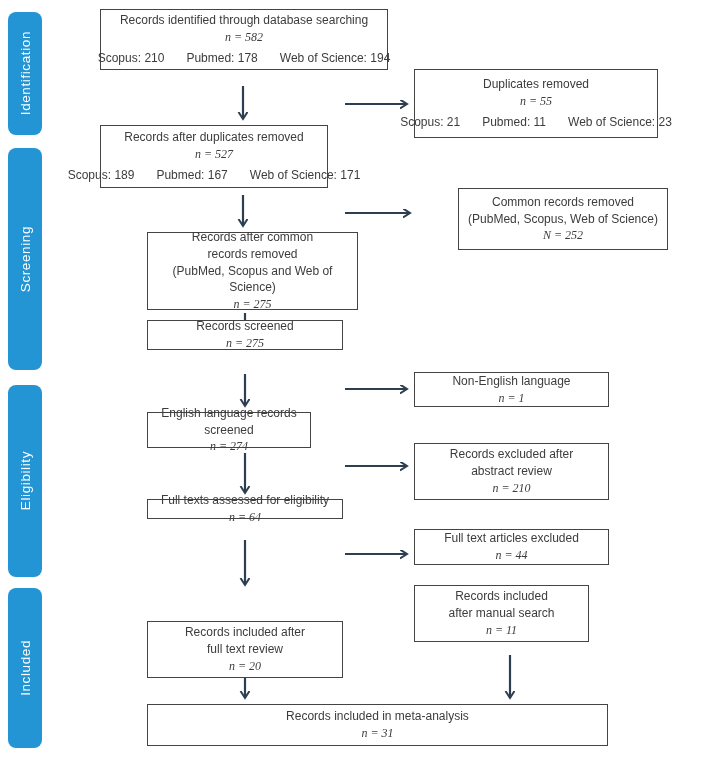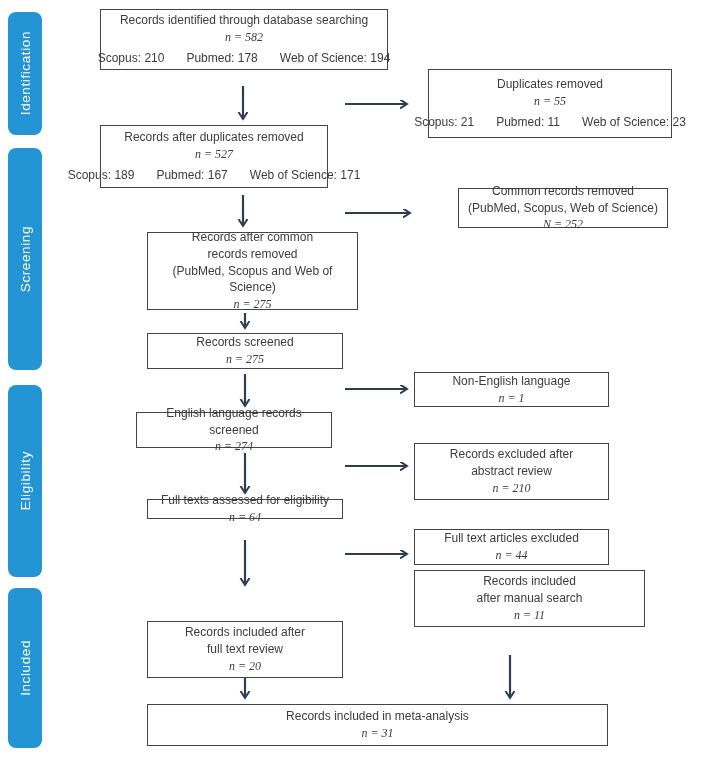--- a/index.html
+++ b/index.html
@@ -85,57 +85,57 @@
     </div>
   </div>
 
   <div class="box" style="left:147px;top:232px;width:211px;height:78px">
     <div>Records after common</div>
     <div>records removed</div>
     <div>(PubMed, Scopus and Web of Science)</div>
     <div class="n">n = 275</div>
   </div>
 
-  <div class="box" style="left:147px;top:333px;width:196px;height:36px">
+  <div class="box" style="left:147px;top:320px;width:196px;height:30px">
     <div>Records screened</div>
     <div class="n">n = 275</div>
   </div>
 
-  <div class="box" style="left:136px;top:412px;width:196px;height:36px">
+  <div class="box" style="left:147px;top:412px;width:164px;height:36px">
     <div>English language records screened</div>
     <div class="n">n = 274</div>
   </div>
 
   <div class="box" style="left:147px;top:499px;width:196px;height:20px">
     <div>Full texts assessed for eligibility</div>
     <div class="n">n = 64</div>
   </div>
 
   <div class="box" style="left:147px;top:621px;width:196px;height:57px">
     <div>Records included after</div>
     <div>full text review</div>
     <div class="n">n = 20</div>
   </div>
 
   <div class="box" style="left:147px;top:704px;width:461px;height:42px">
     <div>Records included in meta-analysis</div>
     <div class="n">n = 31</div>
   </div>
 
-  <div class="box" style="left:428px;top:69px;width:244px;height:69px">
+  <div class="box" style="left:414px;top:69px;width:244px;height:69px">
     <div>Duplicates removed</div>
     <div class="n">n = 55</div>
     <div class="sources gap-lg">
       <span>Scopus: 21</span>
       <span>Pubmed: 11</span>
       <span>Web of Science: 23</span>
     </div>
   </div>
 
-  <div class="box" style="left:458px;top:188px;width:210px;height:40px">
+  <div class="box" style="left:458px;top:188px;width:210px;height:62px">
     <div>Common records removed</div>
     <div>(PubMed, Scopus, Web of Science)</div>
     <div class="n">N = 252</div>
   </div>
 
   <div class="box" style="left:414px;top:372px;width:195px;height:35px">
     <div>Non-English language</div>
     <div class="n">n = 1</div>
   </div>
 
@@ -143,19 +143,19 @@
     <div>Records excluded after</div>
     <div>abstract review</div>
     <div class="n">n = 210</div>
   </div>
 
   <div class="box" style="left:414px;top:529px;width:195px;height:36px">
     <div>Full text articles excluded</div>
     <div class="n">n = 44</div>
   </div>
 
-  <div class="box" style="left:414px;top:570px;width:231px;height:57px">
+  <div class="box" style="left:414px;top:585px;width:175px;height:57px">
     <div>Records included</div>
     <div>after manual search</div>
     <div class="n">n = 11</div>
   </div>
 
 </div>
 
 </body></html>

